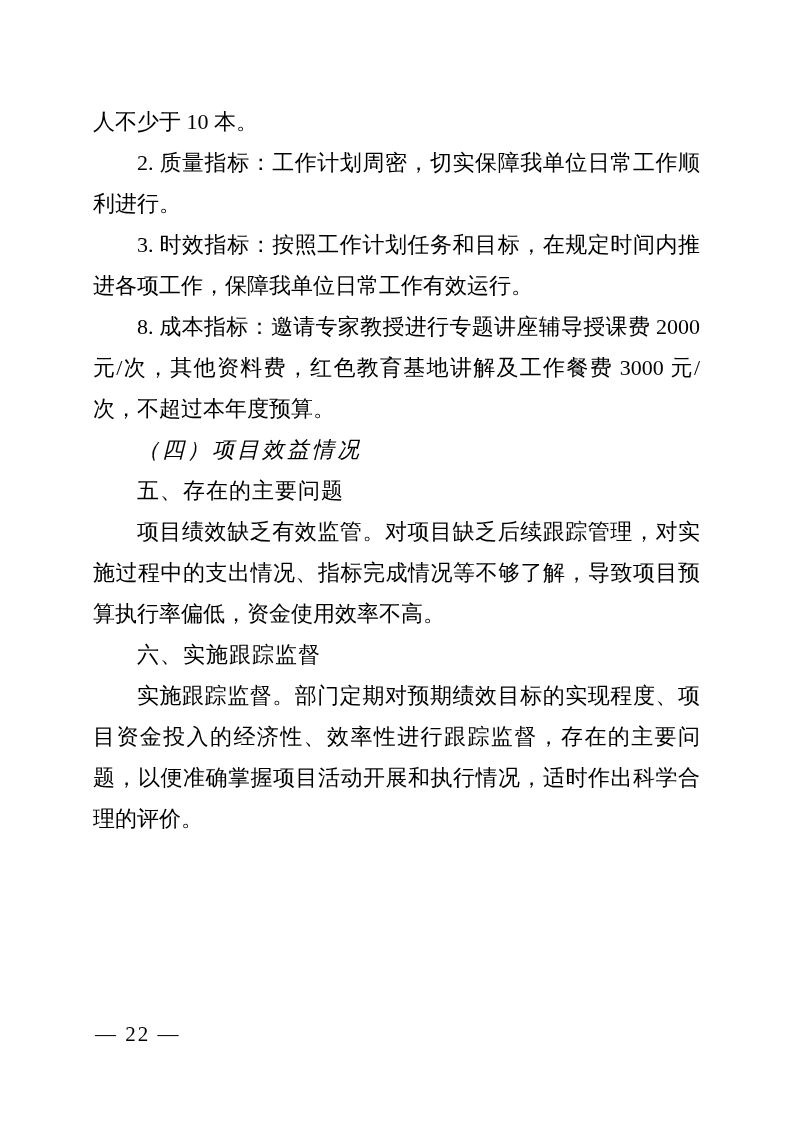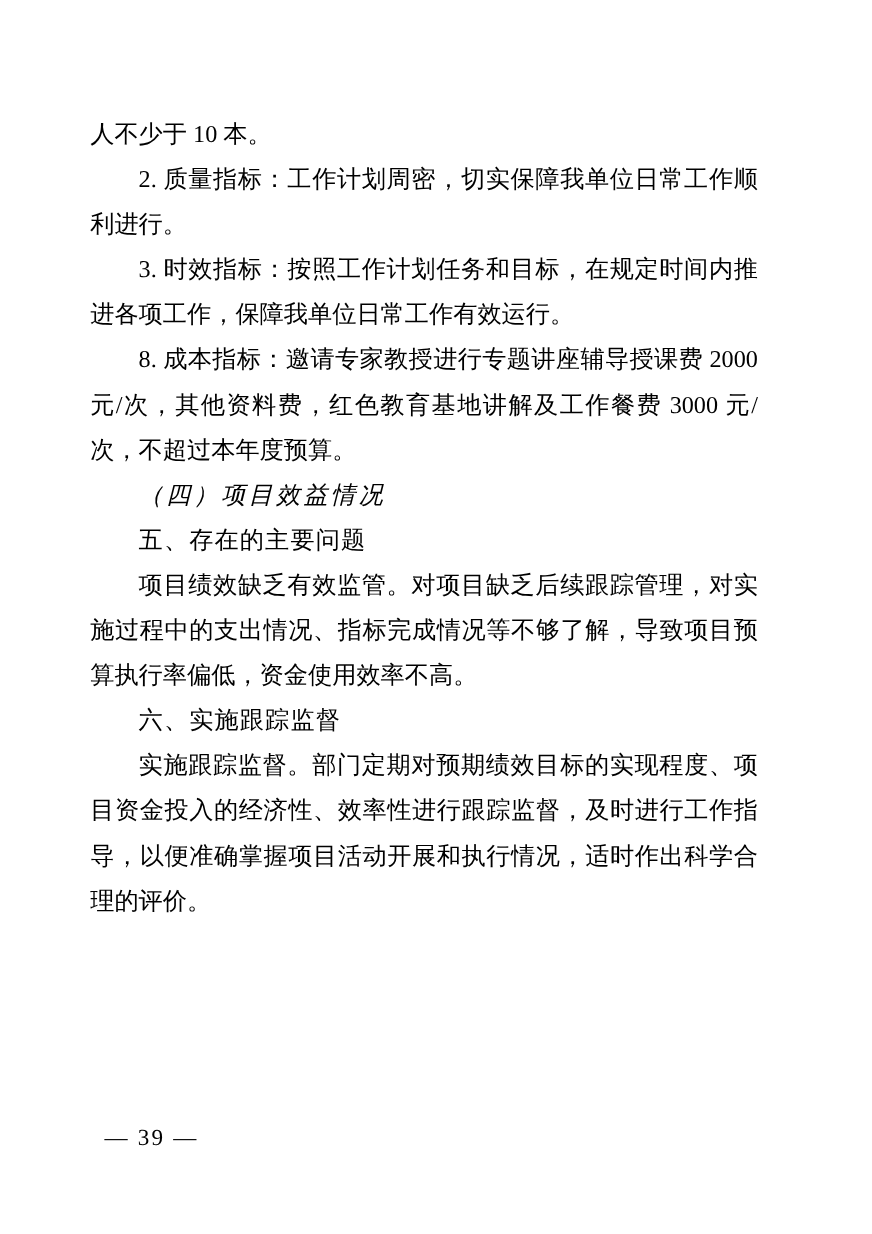--- a/index.html
+++ b/index.html
@@ -12,21 +12,21 @@
     width: 793px;
     height: 1122px;
     background: #ffffff;
     color: #000000;
     font-family: "Liberation Serif", "DejaVu Serif", serif;
     overflow: hidden;
     box-sizing: border-box;
   }
   .content {
     position: absolute;
-    left: 82px;
+    left: 93px;
     top: 101px;
     width: 607px;
     font-size: 22px;
     line-height: 41px;
     text-align: justify;
   }
   .content p {
     margin: 0;
     padding: 0;
     text-indent: 2em;
@@ -60,16 +60,16 @@
 <div class="page">
   <div class="content">
     <p class="no-indent">人不少于 10 本。</p>
     <p>2. 质量指标：工作计划周密，切实保障我单位日常工作顺利进行。</p>
     <p>3. 时效指标：按照工作计划任务和目标，在规定时间内推进各项工作，保障我单位日常工作有效运行。</p>
     <p>8. 成本指标：邀请专家教授进行专题讲座辅导授课费 2000 元/次，其他资料费，红色教育基地讲解及工作餐费 3000 元/次，不超过本年度预算。</p>
     <p class="head-kai">（四）项目效益情况</p>
     <p class="head-hei">五、存在的主要问题</p>
     <p>项目绩效缺乏有效监管。对项目缺乏后续跟踪管理，对实施过程中的支出情况、指标完成情况等不够了解，导致项目预算执行率偏低，资金使用效率不高。</p>
     <p class="head-hei">六、实施跟踪监督</p>
-    <p>实施跟踪监督。部门定期对预期绩效目标的实现程度、项目资金投入的经济性、效率性进行跟踪监督，及时进行工作指导，以便准确掌握项目活动开展和执行情况，适时作出科学合理的评价。</p>
+    <p>实施跟踪监督。部门定期对预期绩效目标的实现程度、项目资金投入的经济性、效率性进行跟踪监督，存在的主要问题，以便准确掌握项目活动开展和执行情况，适时作出科学合理的评价。</p>
   </div>
-  <div class="page-footer">— 39 —</div>
+  <div class="page-footer">— 22 —</div>
 </div>
 
 </body></html>

